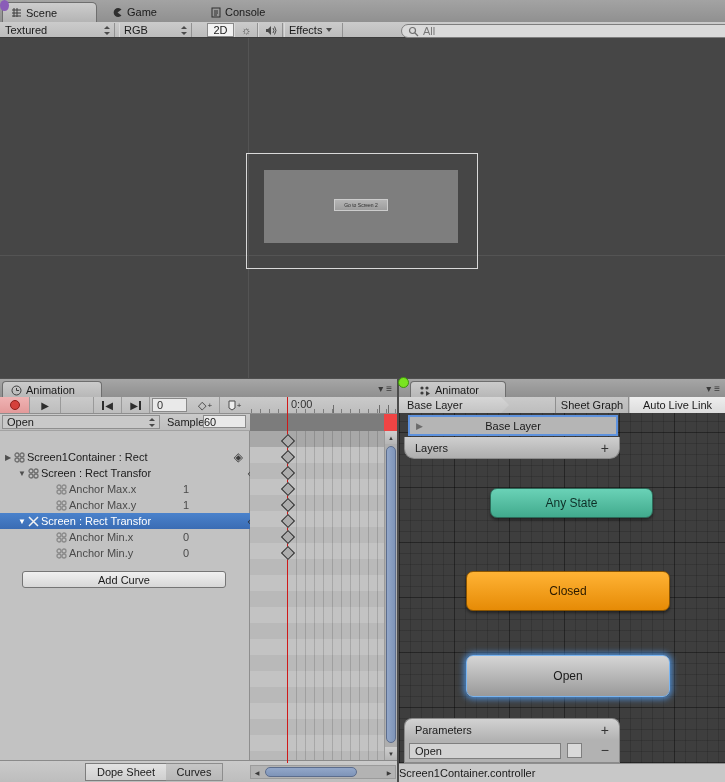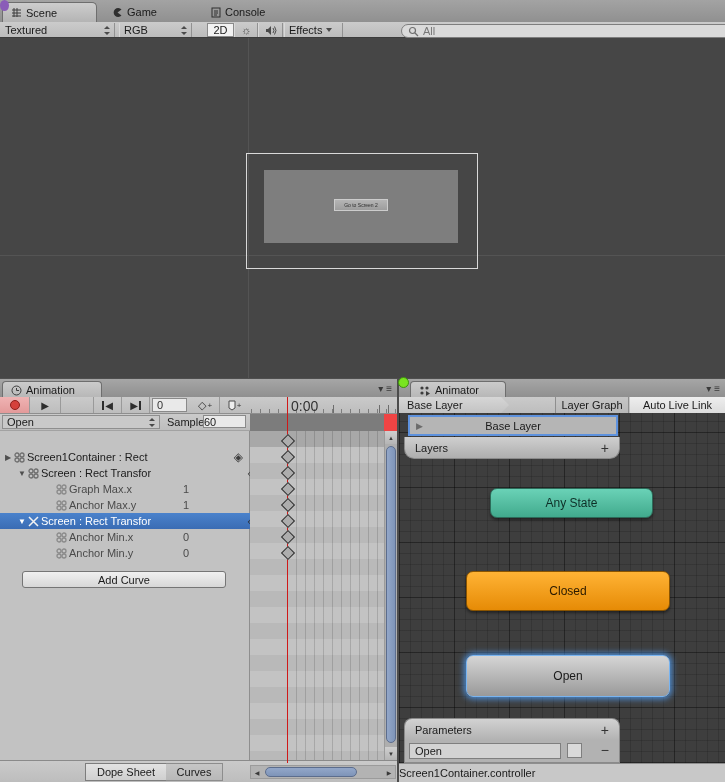--- a/index.html
+++ b/index.html
@@ -56,21 +56,21 @@
   .framebar{width:2px;height:9px;background:#2e2e2e;}
   #frame-field{left:152px;width:35px;background:#e9e9e9;border:1px solid #8a8a8a;justify-content:flex-start;padding-left:4px;top:1px;height:14px;}
   .addplus{font-size:8px;margin-left:1px;}
   
   #anim-ruler{left:250px;top:397px;width:147px;height:17px;background:linear-gradient(#cacaca,#bdbdbd);
     border-bottom:1px solid #8e8e8e;box-sizing:border-box;overflow:hidden;}
   .ticks-small{position:absolute;left:0;right:0;bottom:0;height:4px;
     background:repeating-linear-gradient(90deg,#7d7d7d 0 1px,transparent 1px 9px);background-position-x:1px;}
   .ticks-tall{position:absolute;left:0;right:0;bottom:0;height:8px;
     background:repeating-linear-gradient(90deg,#6d6d6d 0 1px,transparent 1px 46px);background-position-x:-9px;}
-  #ruler-label{position:absolute;left:41px;top:1px;font-size:14px;color:#333;}
+  #ruler-label{position:absolute;left:41px;top:1px;font-size:11px;color:#333;}
   #clip-row{left:0;top:414px;width:250px;height:17px;background:linear-gradient(#cacaca,#bdbdbd);
     border-bottom:1px solid #a2a2a2;box-sizing:border-box;}
   #clip-dd{position:absolute;left:2px;top:1px;width:158px;height:14px;background:#c9c9c9;
     border:1px solid #8e8e8e;display:flex;align-items:center;padding:0 4px;box-sizing:border-box;}
   #sample-label{position:absolute;left:167px;top:2px;}
   #sample-field{position:absolute;left:203px;top:1px;width:43px;height:13px;background:#e9e9e9;
     border:1px solid #8a8a8a;box-sizing:border-box;}
   #dark-band{left:250px;top:414px;width:134px;height:17px;background:#7c7c7c;}
   
   #anim-left{left:0;top:431px;width:250px;height:329px;background:#c2c2c2;border-right:1px solid #8e8e8e;box-sizing:border-box;}
@@ -345,21 +345,21 @@
       <span class="ricon">
           <svg width="12" height="12">
             <g fill="none" stroke="#8a8a8a" stroke-width="1.3">
               <circle cx="4" cy="4" r="2"></circle>
               <circle cx="9" cy="4" r="2"></circle>
               <circle cx="4" cy="9" r="2"></circle>
               <circle cx="9" cy="9" r="2"></circle>
             </g>
           </svg>
         </span>
-      <span class="plabel">Graph Max.x</span>
+      <span class="plabel">Anchor Max.x</span>
       <span class="pval">1</span>
       <span class="keybtn">◈</span>
     </div>
     <div class="prow ind2" style="top:66px;color:#4a4a4a;">
       <span class="ricon">
           <svg width="12" height="12">
             <g fill="none" stroke="#8a8a8a" stroke-width="1.3">
               <circle cx="4" cy="4" r="2"></circle>
               <circle cx="9" cy="4" r="2"></circle>
               <circle cx="4" cy="9" r="2"></circle>
@@ -472,21 +472,21 @@
       <span>Animator</span>
     </div>
     <div class="panel-menu">
       <span>▾</span>
       <span>≡</span>
     </div>
   </div>
 
   <div class="abs" id="animator-toolbar">
     <div id="breadcrumb">Base Layer</div>
-    <div id="btn-select-graph">Layer Graph</div>
+    <div id="btn-select-graph">Sheet Graph</div>
     <div id="btn-auto-live">Auto Live Link</div>
   </div>
 
   <div class="abs" id="graph">
     <div id="layer-item">
       <span class="fold">▶</span>
       <span>Base Layer</span>
     </div>
     <div id="layers-bar">
       <span>Layers</span>

